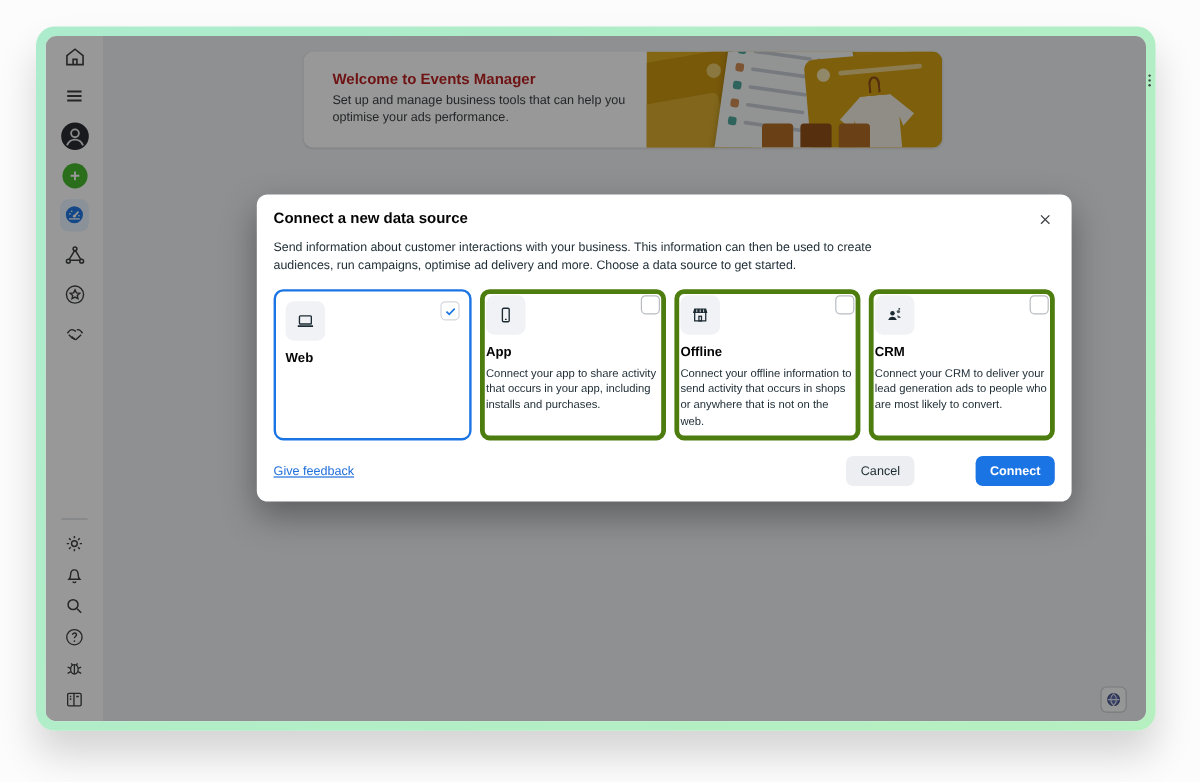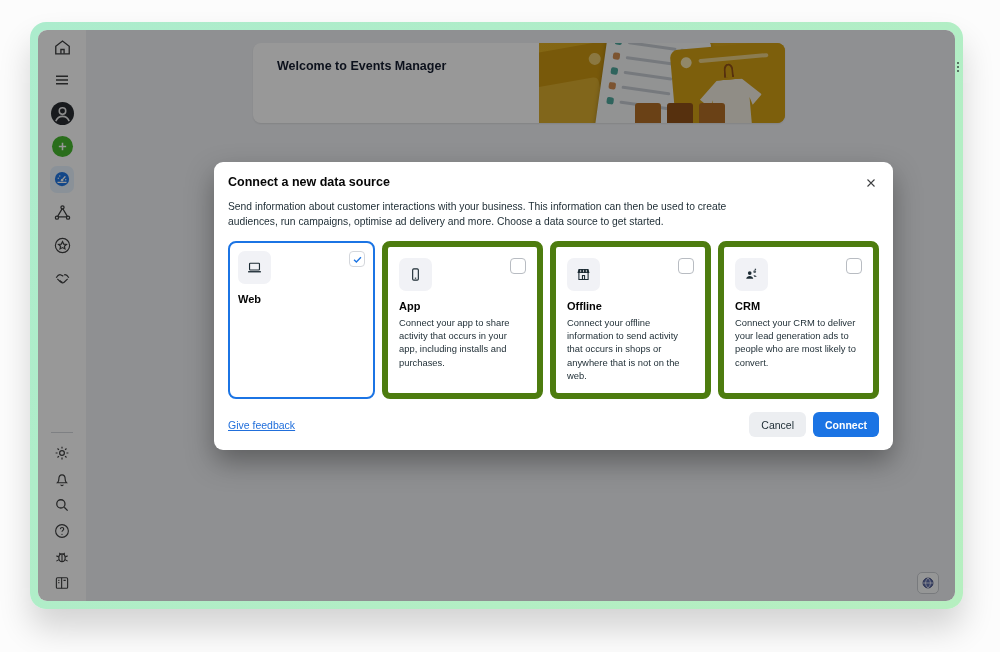--- a/index.html
+++ b/index.html
@@ -36,21 +36,21 @@
   .badge { margin-left:14px; background:#7a4ff0; border:1px solid #b79cff; color:#fff; font-size:8.5px; font-weight:bold; padding:3px 9px; border-radius:999px; }
   .topbar .spacer { flex:1; }
   .dropdown { width:182px; height:26px; background:#fdfdfd; border:1px solid #cdd1d6; border-radius:6px; display:flex; align-items:center; justify-content:flex-end; padding:0 10px; }
   .caret { width:0; height:0; border-left:4px solid transparent; border-right:4px solid transparent; border-top:5px solid #3e4042; }
 
   .content { flex:1; position:relative; background:#f0f2f5; }
 
   
   .banner { position:absolute; left:167px; top:13px; width:532px; height:80px; background:#ffffff; border-radius:8px; display:flex; overflow:hidden; box-shadow:0 1px 2px rgba(0,0,0,.1); }
   .banner-text { flex:1; padding:16px 10px 10px 24px; }
-  .banner-title { font-size:12.5px; font-weight:bold; color:#0f172a; margin-bottom:4px; }
+  .banner-title { font-size:12.5px; font-weight:bold; color:#b91c1c; margin-bottom:4px; }
   .banner-sub { font-size:10.5px; color:#373a3d; line-height:14px; max-width:250px; }
   .illus { position:relative; width:246px; flex:0 0 246px; background:linear-gradient(120deg,#dcab1c,#d19c10); overflow:hidden; }
   .il-left { position:absolute; left:-34px; top:6px; width:118px; height:120px; background:#c8930c; border-radius:8px; transform:rotate(-10deg); }
   .il-left .dot { position:absolute; right:14px; top:10px; width:12px; height:12px; border-radius:50%; background:#e8c96a; }
   .il-left .scr { position:absolute; left:18px; top:34px; width:80px; height:70px; background:#d8a928; border-radius:5px; }
   .il-list { position:absolute; left:62px; top:-10px; width:104px; height:108px; background:#f5f6f7; border-radius:7px; transform:rotate(8deg); box-shadow:0 2px 5px rgba(0,0,0,.25); padding:10px 8px; }
   .il-row { display:flex; align-items:center; margin-bottom:8px; }
   .il-row i { width:7px; height:7px; border-radius:2px; margin-right:6px; }
   .il-row span { flex:1; height:3px; background:#c4cad1; border-radius:2px; margin-right:4px; }
   .il-row span:last-child { flex:0 0 18px; }
@@ -67,32 +67,32 @@
   .globe-btn { position:absolute; right:16px; bottom:7px; width:22px; height:22px; background:#fafbfc; border:1px solid #c9ccd1; border-radius:5px; display:flex; align-items:center; justify-content:center; }
 
   
   .overlay { position:absolute; inset:0; background:rgba(10,10,10,0.42); z-index:5; }
   .modal { position:absolute; left:176px; top:132px; width:679px; z-index:6; background:#fff; border-radius:9px; box-shadow:0 12px 28px rgba(0,0,0,.35); padding:13px 14px 13px; }
   .modal-head { display:flex; align-items:flex-start; }
   .modal-title { font-size:12.5px; font-weight:bold; color:#050505; }
   .close { margin-left:auto; width:16px; height:16px; display:flex; align-items:center; justify-content:center; cursor:pointer; }
   .modal-desc { margin-top:9px; font-size:10.3px; line-height:14.5px; color:#1c2b33; max-width:540px; }
   .cards { display:flex; gap:7px; margin-top:12px; align-items:stretch; }
-  .card { flex:1; border:6px solid #4d7c0f; border-radius:8px; padding:11px; background:#fff; min-height:126px; }
+  .card { flex:1; border:4px solid #4d7c0f; border-radius:8px; padding:1px; background:#fff; min-height:126px; }
   .card.selected { border:2px solid #1b74e4; padding:8px; }
   .card-top { display:flex; align-items:flex-start; justify-content:space-between; }
   .tile { width:33px; height:33px; background:#f1f2f6; border-radius:7px; display:flex; align-items:center; justify-content:center; color:#1c2b33; }
   .checkbox { width:16px; height:16px; border:1px solid #b8bcc2; border-radius:4px; background:#fff; display:flex; align-items:center; justify-content:center; }
   .card.selected .checkbox { border-color:#d4d7dc; }
   .card-title { margin-top:9px; font-size:11px; font-weight:bold; color:#050505; }
   .card-desc { margin-top:4px; font-size:9.4px; line-height:13.2px; color:#1c2b33; }
   .modal-foot { display:flex; align-items:center; margin-top:13px; }
   .feedback { font-size:10.5px; color:#216fdb; text-decoration:underline; cursor:pointer; }
   .btns { margin-left:auto; display:flex; gap:7px; }
-  .btn { height:25px; padding:0 12px; border:none; border-radius:6px; font-size:10.5px; font-family:inherit; cursor:pointer; }
+  .btn { height:25px; padding:0 12px; border:none; border-radius:6px; font-size:10.5px; font-family:inherit; cursor:pointer;margin-left:44px; }
   .btn-cancel { background:#eceef1; color:#1c2b33; }
   .btn-connect { background:#1b74e4; color:#fff; font-weight:bold; }
 </style>
 </head>
 <body>
 
 <div class="window">
   <div class="grip">
     <i></i>
       <i></i>
@@ -210,20 +210,21 @@
       </div>
     </div>
 
     <div class="main">
 
       <div class="content">
 
         <div class="banner">
           <div class="banner-text">
             <div class="banner-title">Welcome to Events Manager</div>
+            <div class="banner-sub">Set up and manage business tools that can help you optimise your ads performance.</div>
           </div>
           <div class="illus">
             <div class="il-left">
                 <div class="dot"></div>
                 <div class="scr"></div>
               </div>
             <div class="il-list">
               <div class="il-row">
                   <i style="background:#4aa59a"></i>
                   <span></span>

